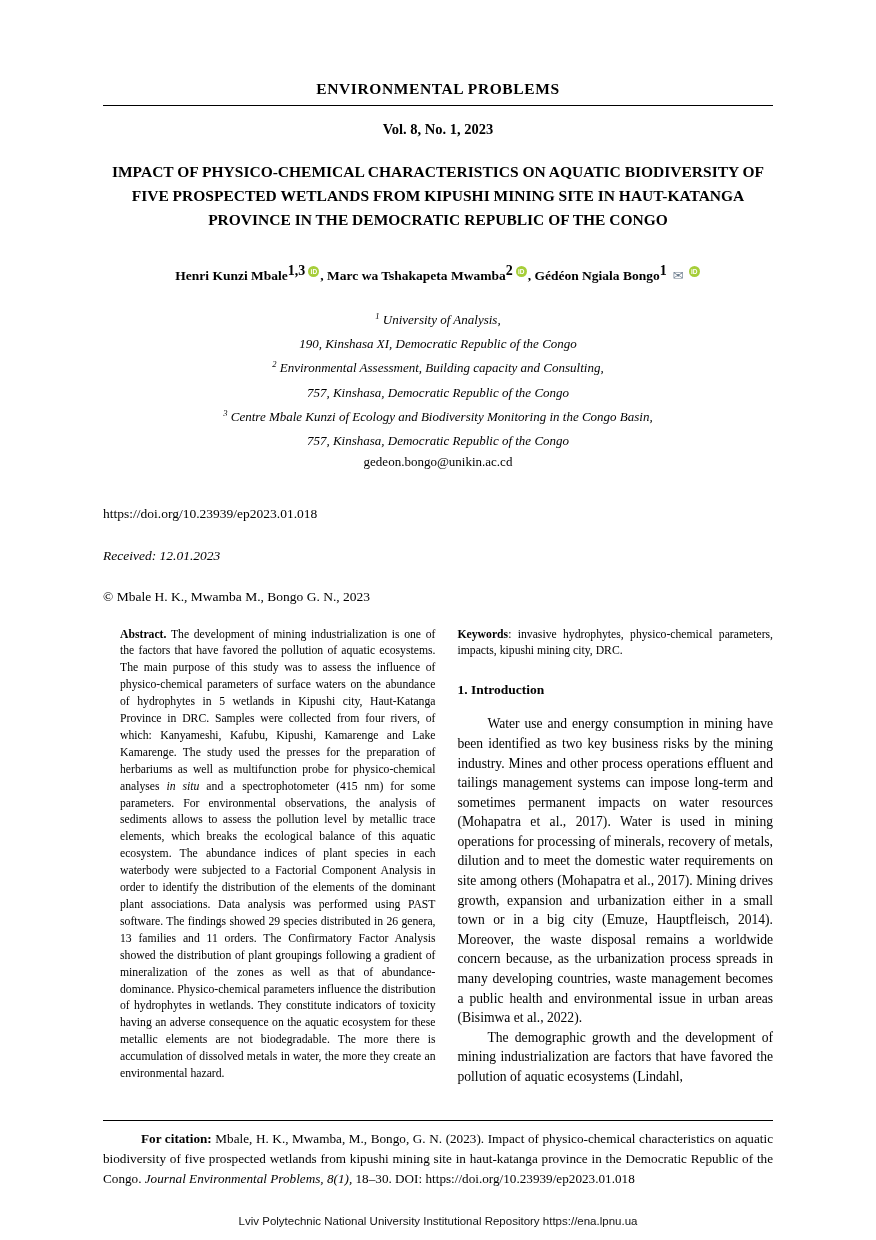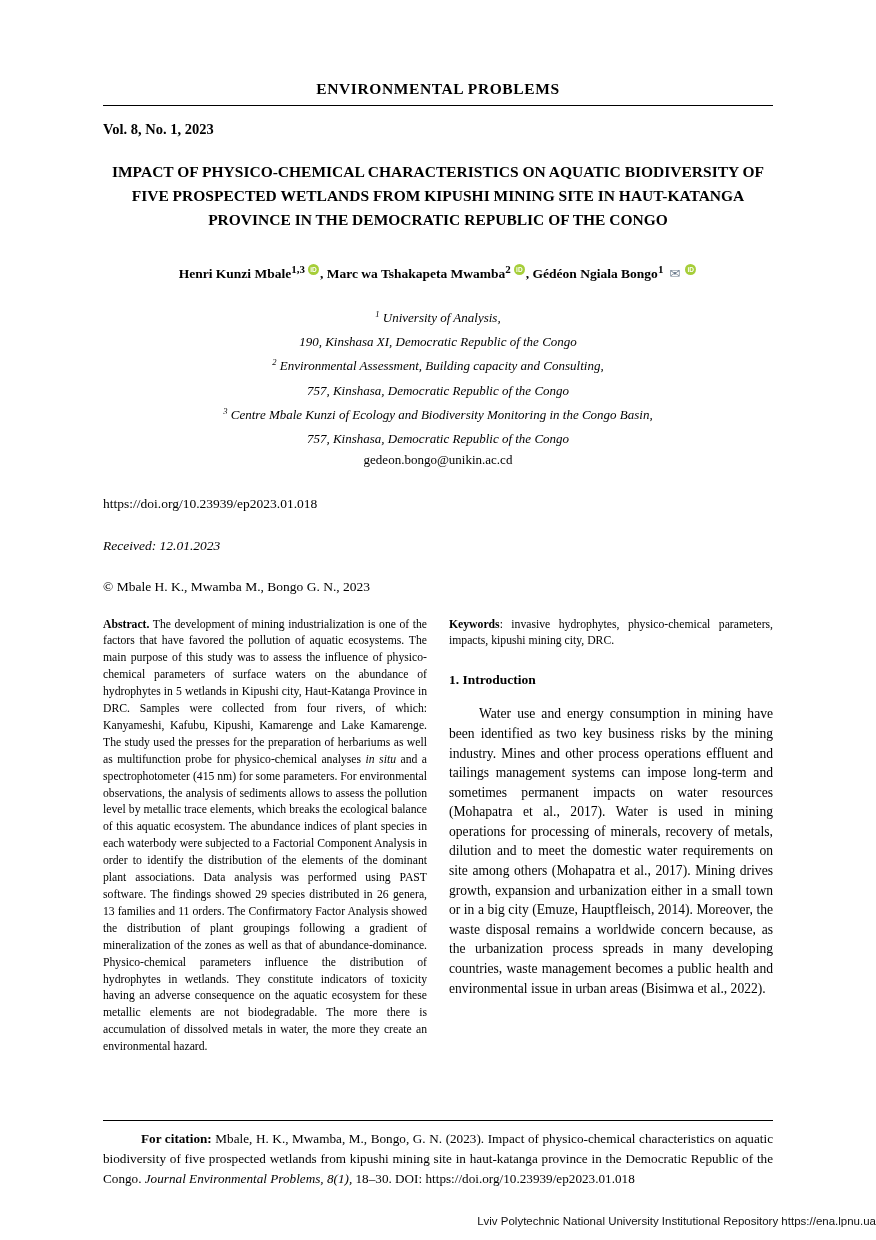--- a/index.html
+++ b/index.html
@@ -23,35 +23,36 @@
   }
   .header-rule {
     border: none;
     border-top: 1.2px solid #000;
     margin: 7px 0 0 0;
   }
   .volume {
     font-weight: bold;
     font-size: 14.5px;
     margin-top: 15px;
+    text-align: center;
   }
   .title {
     text-align: center;
     font-weight: bold;
     font-size: 15.5px;
     line-height: 1.55;
     margin: 22px 0 0 0;
   }
   .authors {
     text-align: center;
     font-weight: bold;
     font-size: 13.5px;
     margin-top: 30px;
   }
-  .authors sup { font-size: 11px; }
+  .authors sup { font-size: 14px; }
   .orcid {
     display: inline-block;
     width: 11px; height: 11px;
     border-radius: 50%;
     background: #a6ce39;
     color: #fff;
     font-family: "Liberation Sans", sans-serif;
     font-size: 6.5px;
     line-height: 11px;
     text-align: center;
@@ -68,27 +69,28 @@
   }
   .affiliations {
     text-align: center;
     font-style: italic;
     font-size: 13px;
     line-height: 20px;
     margin-top: 22px;
   }
   .affiliations sup { font-size: 8.5px; font-style: italic; }
   .affil-email { font-style: normal; }
-  .meta-doi { font-size: 13.5px; margin-top: 26px; }
+  .meta-doi { font-size: 13.5px; margin-top: 34px; }
   .meta-received { font-size: 13.5px; font-style: italic; margin-top: 26px; }
   .meta-copyright { font-size: 13.5px; margin-top: 25px; }
   .columns {
     display: flex;
     gap: 22px;
     margin-top: 22px;
+    margin-left: 17px;
   }
   .col { flex: 1 1 0; min-width: 0; }
   .abstract, .keywords {
     font-size: 11.7px;
     line-height: 16.9px;
     text-align: justify;
     margin: 0;
   }
   .bold-lead { font-weight: bold; }
   .it { font-style: italic; }
@@ -113,21 +115,21 @@
     padding-top: 8px;
     font-size: 13.2px;
     line-height: 20px;
     text-align: justify;
     text-indent: 38px;
   }
   .repo-line {
     position: absolute;
     left: 0; right: 0;
     bottom: 13px;
-    text-align: right;
+    text-align: center;
     font-family: "Liberation Sans", sans-serif;
     font-size: 11.5px;
     color: #111;
   }
 </style>
 </head>
 <body>
 
 <div class="page">
 
@@ -159,20 +161,21 @@
   <div class="columns">
 
     <div class="col">
       <p class="abstract"><span class="bold-lead">Abstract.</span><span> The development of mining industrialization is one of the factors that have favored the pollution of aquatic ecosystems. The main purpose of this study was to assess the influence of physico-chemical parameters of surface waters on the abundance of hydrophytes in 5 wetlands in Kipushi city, Haut-Katanga Province in DRC. Samples were collected from four rivers, of which: Kanyameshi, Kafubu, Kipushi, Kamarenge and Lake Kamarenge. The study used the presses for the preparation of herbariums as well as multifunction probe for physico-chemical analyses </span><span class="it">in situ</span><span> and a spectrophotometer (415 nm) for some parameters. For environmental observations, the analysis of sediments allows to assess the pollution level by metallic trace elements, which breaks the ecological balance of this aquatic ecosystem. The abundance indices of plant species in each waterbody were subjected to a Factorial Component Analysis in order to identify the distribution of the elements of the dominant plant associations. Data analysis was performed using PAST software. The findings showed 29 species distributed in 26 genera, 13 families and 11 orders. The Confirmatory Factor Analysis showed the distribution of plant groupings following a gradient of mineralization of the zones as well as that of abundance-dominance. Physico-chemical parameters influence the distribution of hydrophytes in wetlands. They constitute indicators of toxicity having an adverse consequence on the aquatic ecosystem for these metallic elements are not biodegradable. The more there is accumulation of dissolved metals in water, the more they create an environmental hazard.</span></p>
     </div>
 
     <div class="col">
       <p class="keywords"><span class="bold-lead">Keywords</span><span>: invasive hydrophytes, physico-chemical parameters, impacts, kipushi mining city, DRC.</span></p>
       <div class="intro-heading">1. Introduction</div>
       <p class="intro-para">Water use and energy consumption in mining have been identified as two key business risks by the mining industry. Mines and other process operations effluent and tailings management systems can impose long-term and sometimes permanent impacts on water resources (Mohapatra et al., 2017). Water is used in mining operations for processing of minerals, recovery of metals, dilution and to meet the domestic water requirements on site among others (Mohapatra et al., 2017). Mining drives growth, expansion and urbanization either in a small town or in a big city (Emuze, Hauptfleisch, 2014). Moreover, the waste disposal remains a worldwide concern because, as the urbanization process spreads in many developing countries, waste management becomes a public health and environmental issue in urban areas (Bisimwa et al., 2022).</p>
+      <p class="intro-para">The demographic growth and the development of mining industrialization are factors that have favored the pollution of aquatic ecosystems (Lindahl,</p>
     </div>
 
   </div>
 
   <div class="footer-citation"><span class="bold-lead">For citation:</span><span> Mbale, H. K., Mwamba, M., Bongo, G. N. (2023). Impact of physico-chemical characteristics on aquatic biodiversity of five prospected wetlands from kipushi mining site in haut-katanga province in the Democratic Republic of the Congo. </span><span class="it">Journal Environmental Problems, 8(1),</span><span> 18–30. DOI:  https://doi.org/10.23939/ep2023.01.018</span></div>
 
   <div class="repo-line">Lviv Polytechnic National University Institutional Repository https://ena.lpnu.ua</div>
 
 </div>
 

